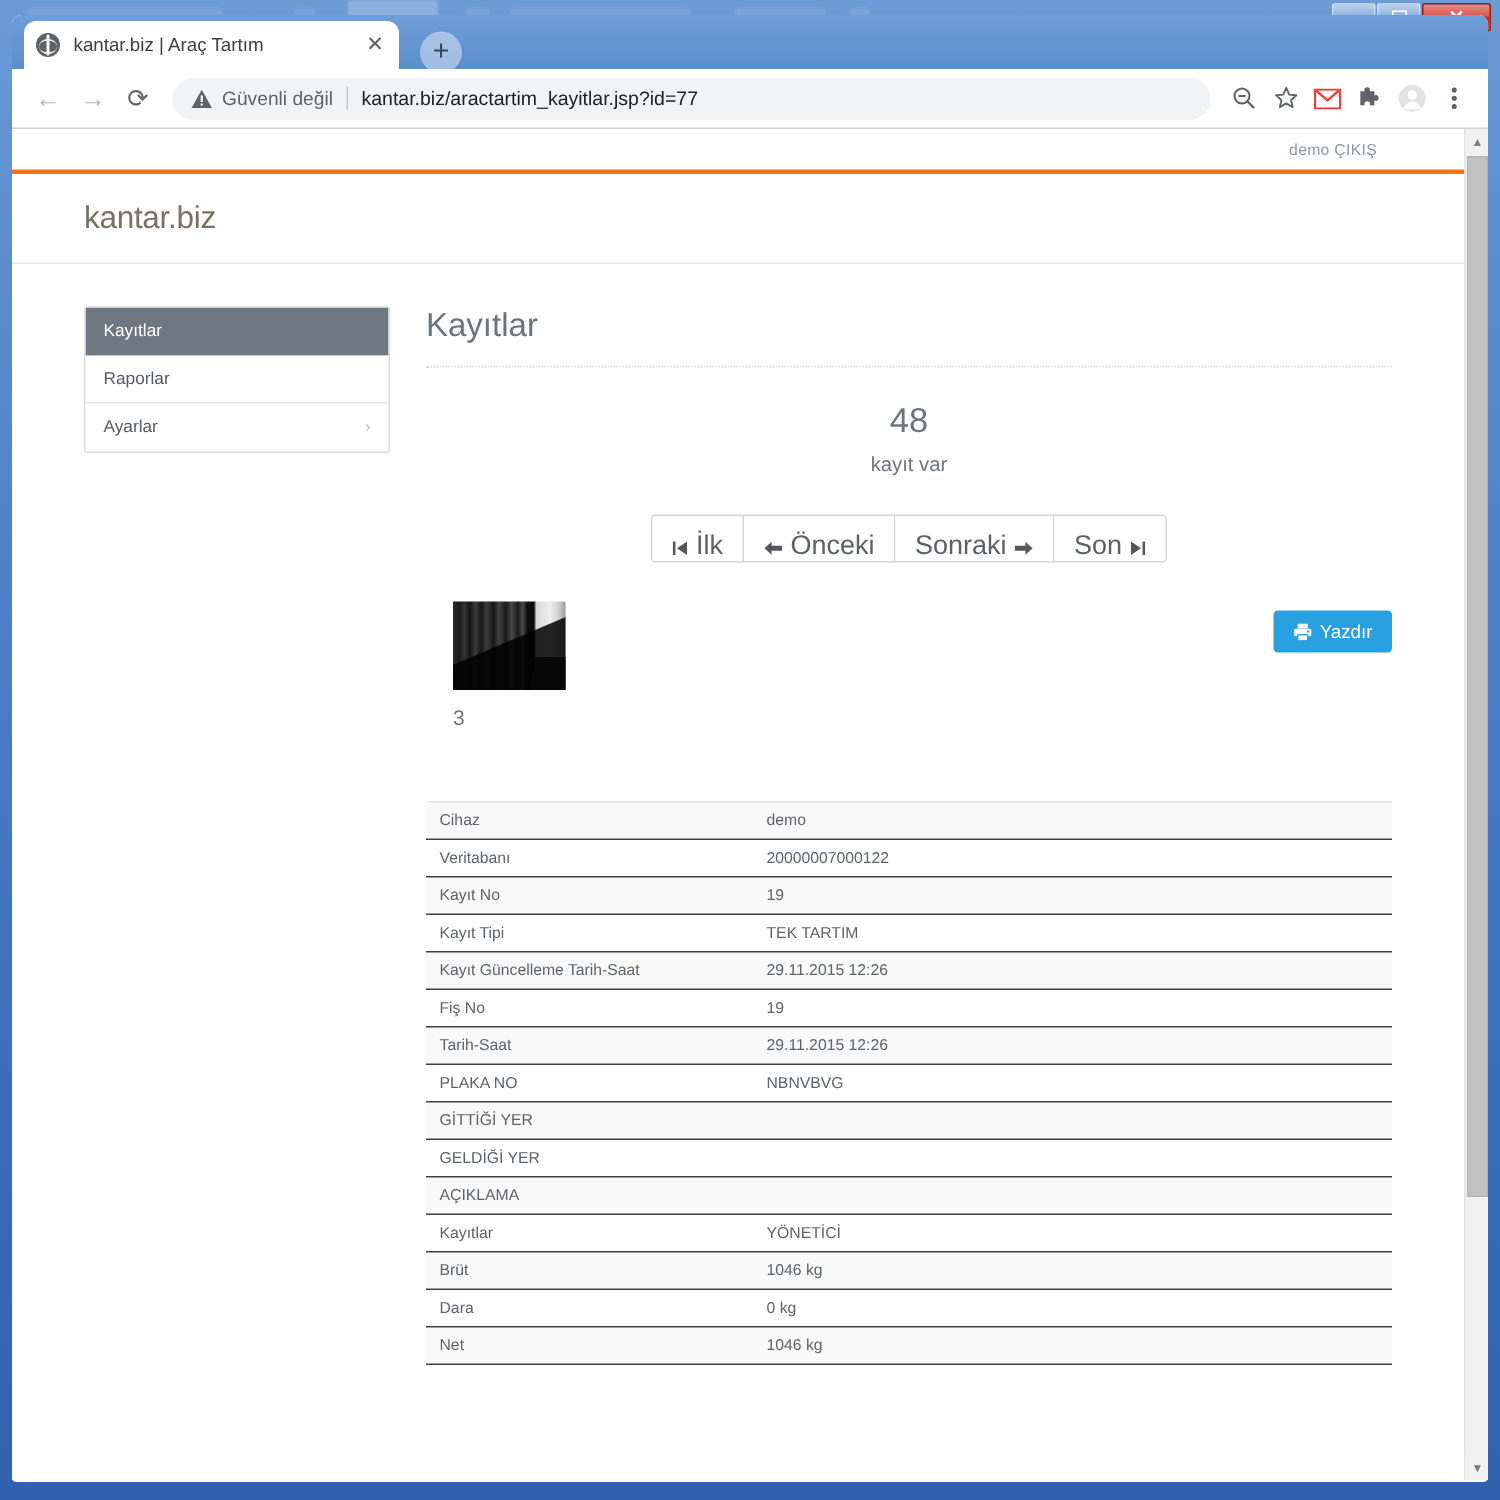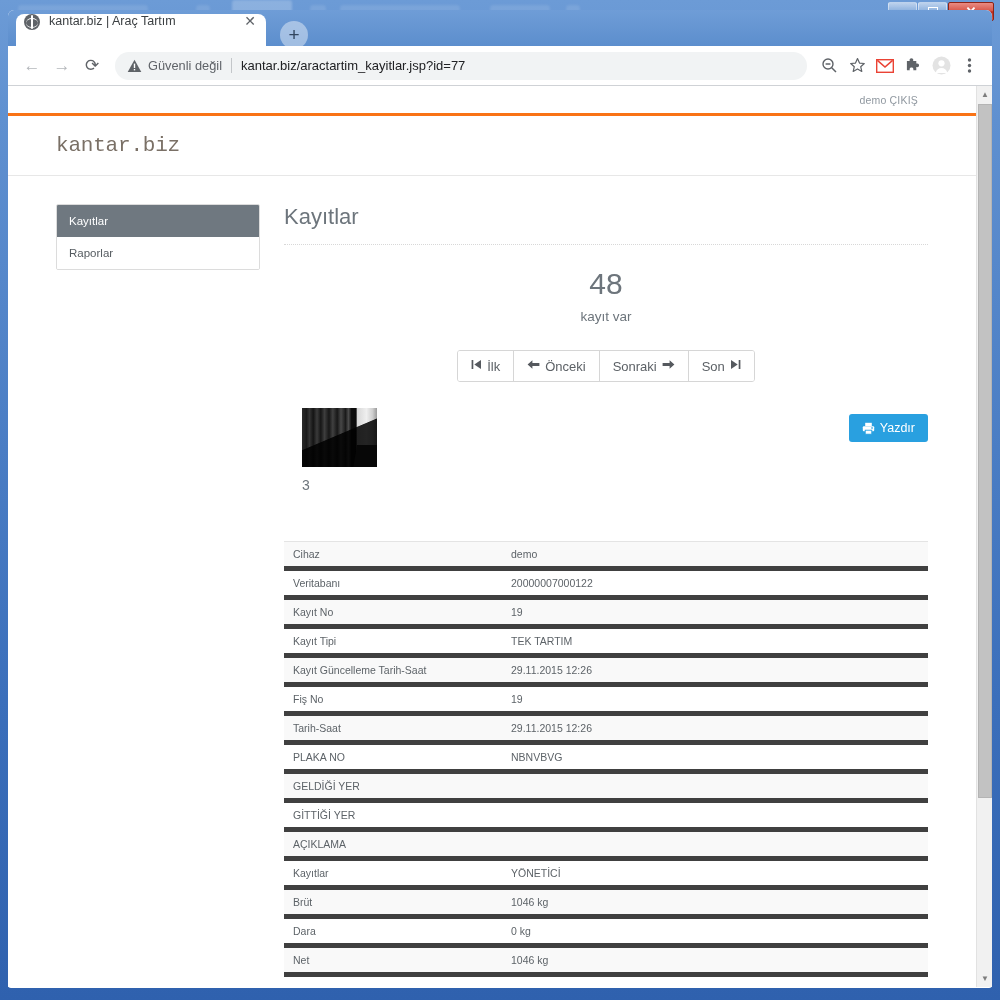--- a/index.html
+++ b/index.html
@@ -52,21 +52,21 @@
     overflow: hidden;
   }
   #tabstrip {
     position: relative; height: 36px;
     background: linear-gradient(180deg,#6f9dd7 0%,#5c8ecd 100%);
   }
   #tab {
     position: absolute; left: 8px; top: 4px; width: 250px; height: 32px;
     background: #fff;
     border-radius: 8px 8px 0 0;
-    display: flex; align-items: flex-start; padding: 0 8px;
+    display: flex; align-items: center; padding: 0 8px;
   }
   #tab-favicon {
     width: 16px; height: 16px; border-radius: 50%;
     background: #5f6368;
     position: relative; flex: none; margin-right: 9px;
   }
   #tab-favicon::before {
     content: ""; position: absolute; left: 2px; top: 4px;
     width: 12px; height: 8px;
     border-top: 1.4px solid #fff; border-bottom: 1.4px solid #fff;
@@ -140,21 +140,20 @@
     padding-right: 58px;
   }
   #topbar-user {
     font-size: 10.5px; color: #9098a0; letter-spacing: 0.2px;
   }
   #brandbar {
     height: 60px;
     border-bottom: 1px solid #e7e7e7;
     display: flex; align-items: center;
     padding-left: 48px;
-    font-family: Liberation Mono, monospace;
   }
   #brand {
     font-size: 21px; color: #7a7066; font-weight: 400; letter-spacing: -0.2px;
   }
 
   #content {
     display: flex;
     padding: 28px 48px 0 48px;
   }
 
@@ -179,34 +178,34 @@
   .side-chevron { color: #b6bbbf; font-size: 11px; }
 
   
   #main { flex: 1; padding-left: 24px; min-width: 0; }
   #page-title {
     font-size: 22px; color: #6d757c; font-weight: 400;
     padding-bottom: 14px;
     border-bottom: 1px dotted #d8d8d8;
   }
   #count-block { text-align: center; padding-top: 22px; }
-  #count-number { font-size: 30px; color: #6d757c; font-weight: 400; }
+  #count-number { font-size: 23px; color: #6d757c; font-weight: 400; }
   #count-label { font-size: 13.5px; color: #6d757c; margin-top: 8px; }
 
   #pager {
     display: flex; justify-content: center; margin-top: 26px;
   }
   #pager-group {
     display: flex; border: 1px solid #d6d6d6; border-radius: 3px; overflow: hidden;
     background: #fff;
   }
   .pg-btn {
     padding: 0 13px; height: 30px;
-    display: flex; align-items: center; gap: 5px;
-    font-size: 13px; color: #5c6166;
+    display: flex; align-items: flex-end; gap: 5px;
+    font-size: 18px; color: #5c6166;
     border-right: 1px solid #d6d6d6;
     background: #fff;
   }
   .pg-btn:last-child { border-right: none; }
   .pg-ico { font-size: 12px; color: #55595e; }
 
   #thumbrow {
     display: flex; align-items: flex-start; justify-content: space-between;
     margin-top: 26px;
   }
@@ -241,21 +240,21 @@
   }
   #print-btn svg { display: block; }
 
   
   #detail-table {
     margin-top: 48px;
     width: 100%;
     border-collapse: collapse;
     border-top: 1px solid #e4e4e4;
   }
-  #detail-table tr { border-bottom: 5px solid #404040; }
+  #detail-table tr { border-bottom: 1px solid #404040; }
   #detail-table tr:nth-child(odd) { background: #f9f9f9; }
   #detail-table tr:nth-child(even) { background: #ffffff; }
   #detail-table td {
     font-size: 10.5px; color: #5d6368;
     padding: 6px 8px 6px 9px;
     vertical-align: middle;
     height: 22.7px;
   }
   #detail-table td.k { width: 218px; }
   #detail-table td.v { color: #5d6368; }
@@ -390,20 +389,24 @@
 
           <div id="sidebar">
             <div id="sidebar-list">
               <div class="side-item active">
                 <span>Kayıtlar</span>
                 <span class="side-chevron"></span>
               </div>
               <div class="side-item">
                 <span>Raporlar</span>
                 <span class="side-chevron"></span>
+              </div>
+              <div class="side-item">
+                <span>Ayarlar</span>
+                <span class="side-chevron">›</span>
               </div>
             </div>
           </div>
 
           <div id="main">
             <div id="page-title">Kayıtlar</div>
 
             <div id="count-block">
               <div id="count-number">48</div>
               <div id="count-label">kayıt var</div>
@@ -494,25 +497,25 @@
                   </tr>
                 <tr>
                     <td class="k">Tarih-Saat</td>
                     <td class="v">29.11.2015 12:26</td>
                   </tr>
                 <tr>
                     <td class="k">PLAKA NO</td>
                     <td class="v">NBNVBVG</td>
                   </tr>
                 <tr>
+                    <td class="k">GİTTİĞİ YER</td>
+                    <td class="v"></td>
+                  </tr>
+                <tr>
                     <td class="k">GELDİĞİ YER</td>
-                    <td class="v"></td>
-                  </tr>
-                <tr>
-                    <td class="k">GİTTİĞİ YER</td>
                     <td class="v"></td>
                   </tr>
                 <tr>
                     <td class="k">AÇIKLAMA</td>
                     <td class="v"></td>
                   </tr>
                 <tr>
                     <td class="k">Kayıtlar</td>
                     <td class="v">YÖNETİCİ</td>
                   </tr>

